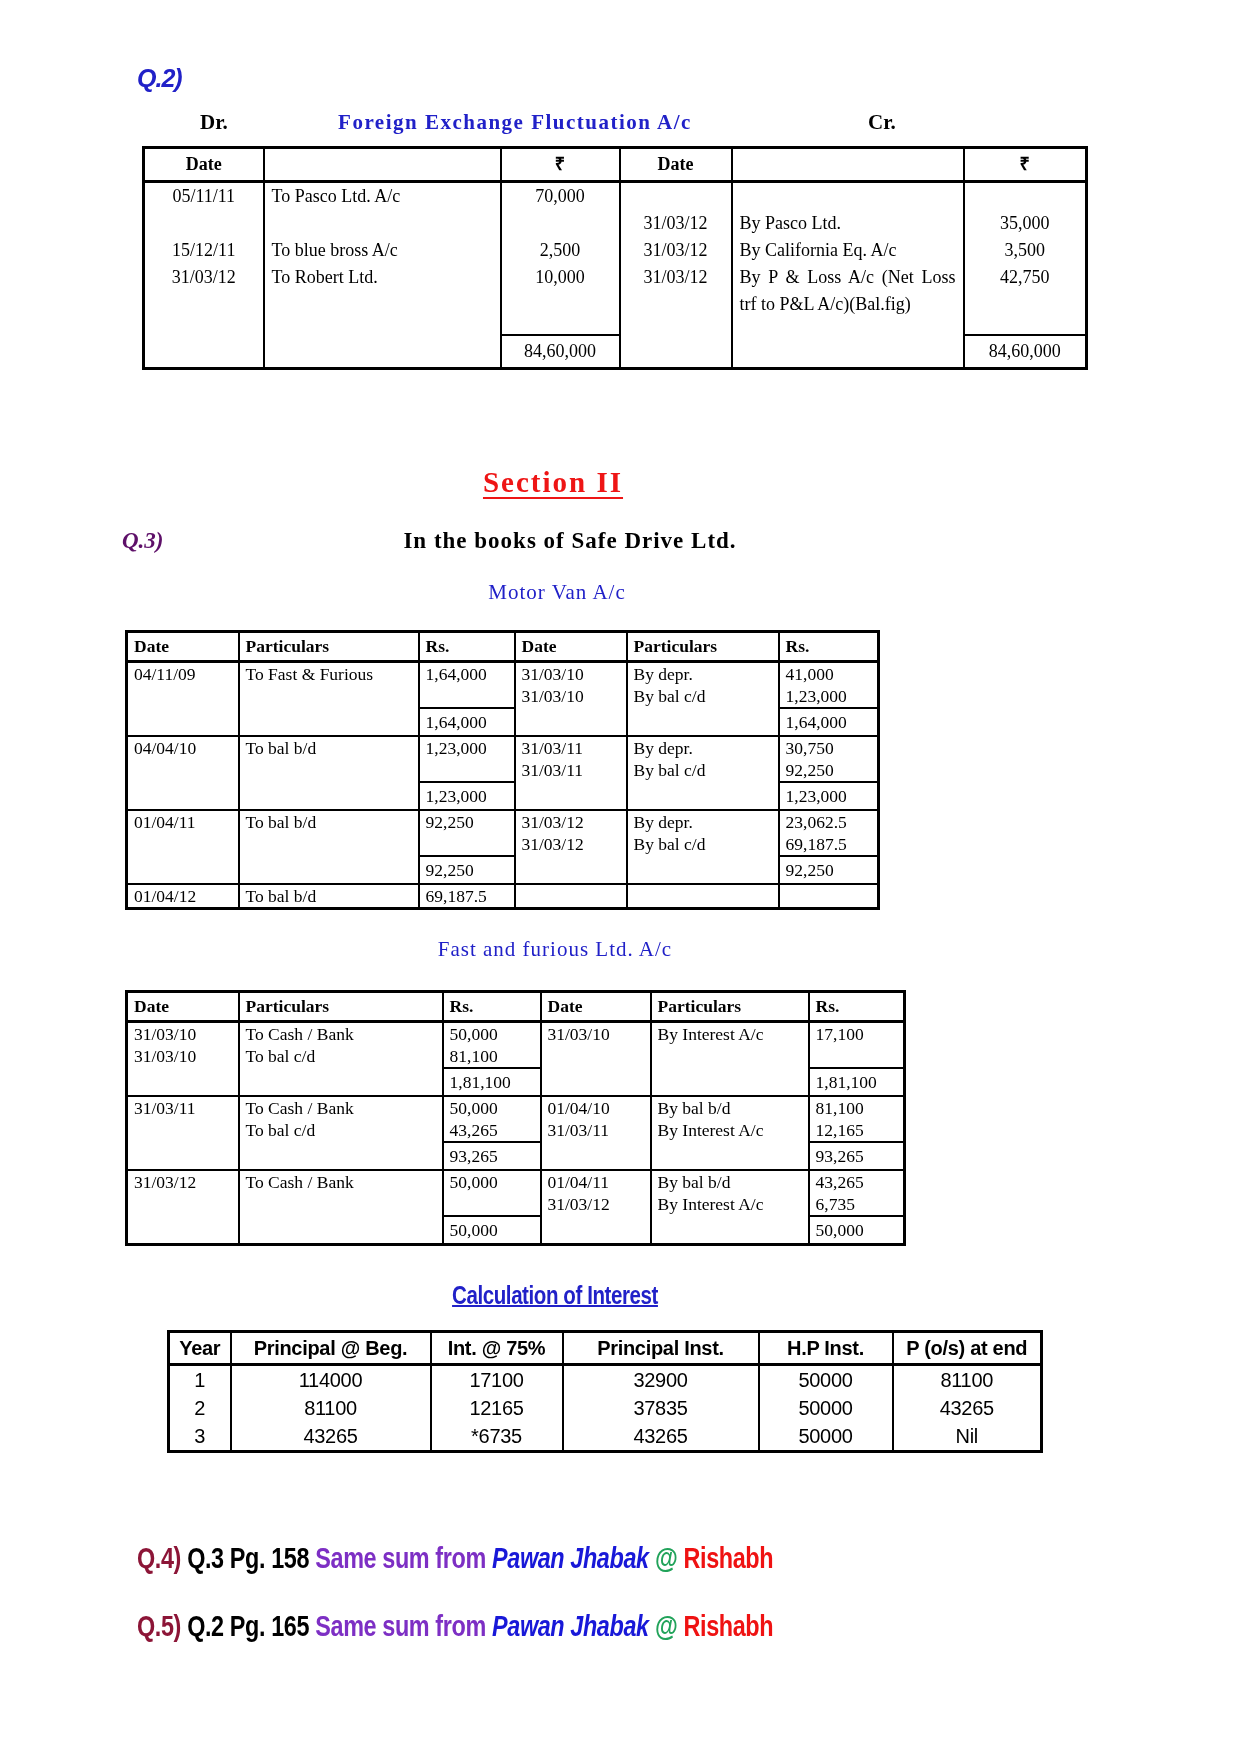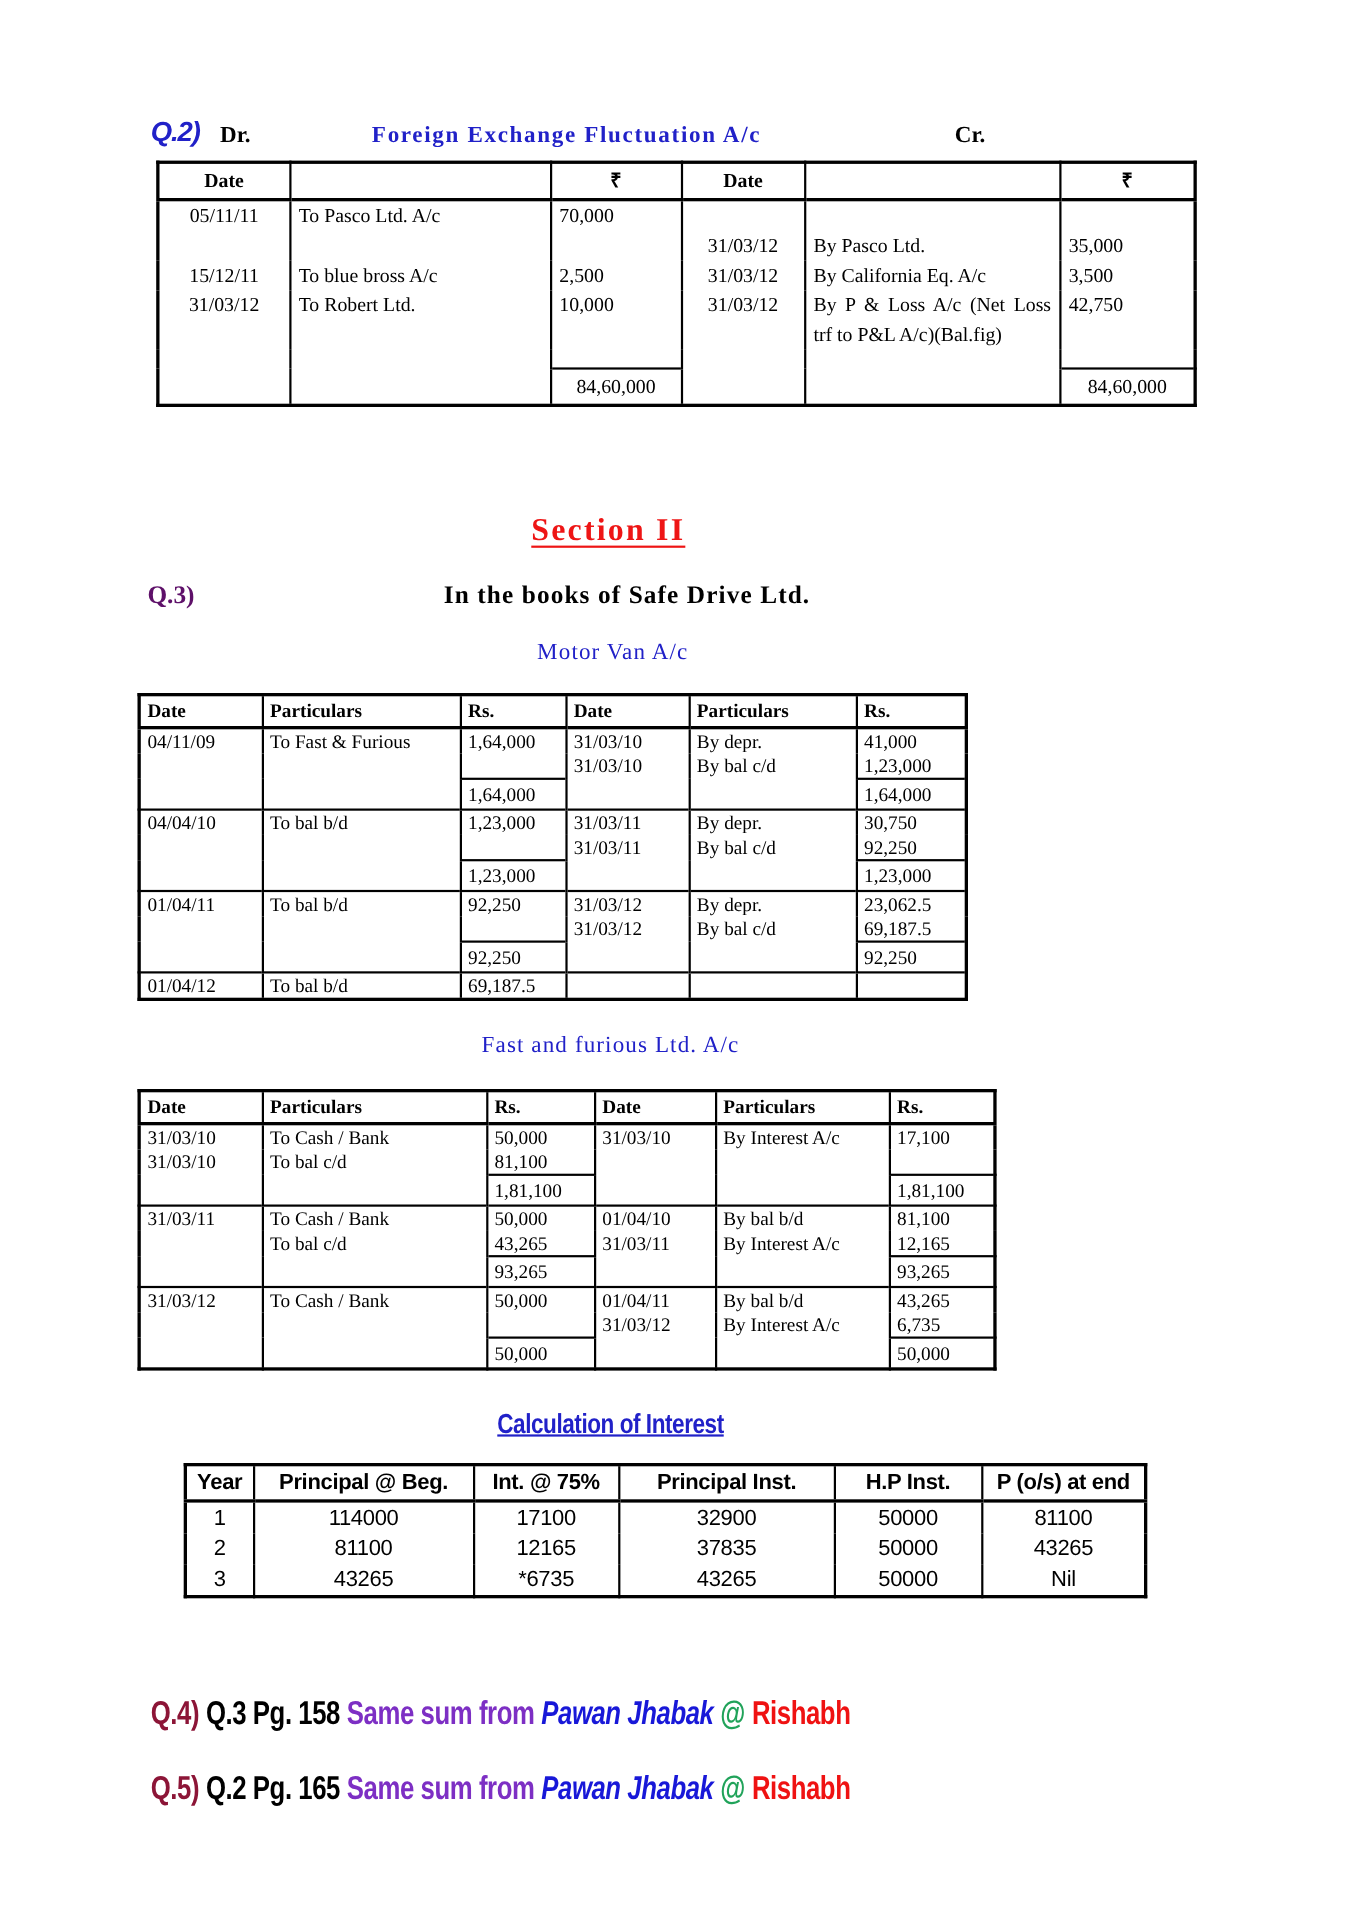--- a/index.html
+++ b/index.html
@@ -8,33 +8,32 @@
     font-family:"Liberation Serif",serif;color:#000;overflow:hidden;
   }
   
   .abs{position:absolute;}
   .ctr{transform:translateX(-50%);}
   
   .q2-label{
     left:137px;top:64px;font-family:"Liberation Sans",sans-serif;
     font-weight:bold;font-style:italic;font-size:25px;color:var(--heading_blue,#2121c8);
     letter-spacing:-1px;
-    margin-top:42px;
   }
   .fx-headline{left:142px;top:110px;width:943px;height:30px;font-size:21px;font-weight:bold;}
   .fx-dr{position:absolute;left:58px;top:0;}
   .fx-title{position:absolute;left:373px;top:0;transform:translateX(-50%);
     color:var(--heading_blue,#2121c8);letter-spacing:1.5px;white-space:nowrap;}
   .fx-cr{position:absolute;left:726px;top:0;}
   .section-title{
     left:553px;top:466px;font-size:29px;font-weight:bold;color:var(--section_red,#ee1515);
     letter-spacing:2px;text-decoration:underline;text-decoration-thickness:2px;text-underline-offset:5px;
     white-space:nowrap;
   }
-  .q3-label{left:134px;top:528px;font-size:23px;font-weight:bold;color:var(--q_purple,#5e1069);}
+  .q3-label{left:122px;top:528px;font-size:23px;font-weight:bold;color:var(--q_purple,#5e1069);font-style:italic;}
   .books-title{left:570px;top:528px;font-size:23px;font-weight:bold;letter-spacing:1px;white-space:nowrap;}
   .mv-title,.ff-title{
     font-size:21px;font-weight:normal;color:var(--heading_blue,#2121c8);letter-spacing:1px;white-space:nowrap;
   }
   .mv-title{left:557px;top:580px;}
   .ff-title{left:555px;top:937px;}
   .ci-title{
     left:555px;top:1281px;font-family:"Liberation Sans",sans-serif;font-size:25px;font-weight:bold;
     color:var(--heading_blue,#2121c8);text-decoration:underline;text-decoration-thickness:2px;
     transform:translateX(-50%) scaleX(.82);white-space:nowrap;letter-spacing:-0.5px;
@@ -48,21 +47,21 @@
     border-right:2px solid #000;padding:0 7px;vertical-align:top;overflow:hidden;
     font-size:18px;line-height:27px;
   }
   .ledger td:last-child{border-right:0;}
   .ledger tr.hdr td{border-bottom:3px solid #000;font-weight:bold;line-height:31px;}
   .ledger tbody + tbody tr:first-child td{border-top:2px solid #000;}
   .ledger td.tot{border-top:2px solid #000;}
   
   table.fx{left:142px;top:146px;width:943px;}
   .fx td.d{text-align:center;}
-  .fx td.a{text-align:left;}
+  .fx td.a{text-align:center;}
   .fx tr.hdr td{text-align:center;}
   .fx tr.sp td{height:16px;padding:0;}
   .fx tr.totrow td{line-height:31px;text-align:center;margin-top:19px;}
   .fx td.j{text-align:justify;}
   
   table.mv{left:125px;top:630px;width:752px;}
   table.ff{left:125px;top:990px;width:778px;}
   .mv td,.ff td{font-size:17.5px;line-height:22px;padding:0 6px;}
   .mv tr.hdr td,.ff tr.hdr td{line-height:27px;border-bottom:3px solid #000;}
   .mv tr.totrow td,.ff tr.totrow td{line-height:26px;}

